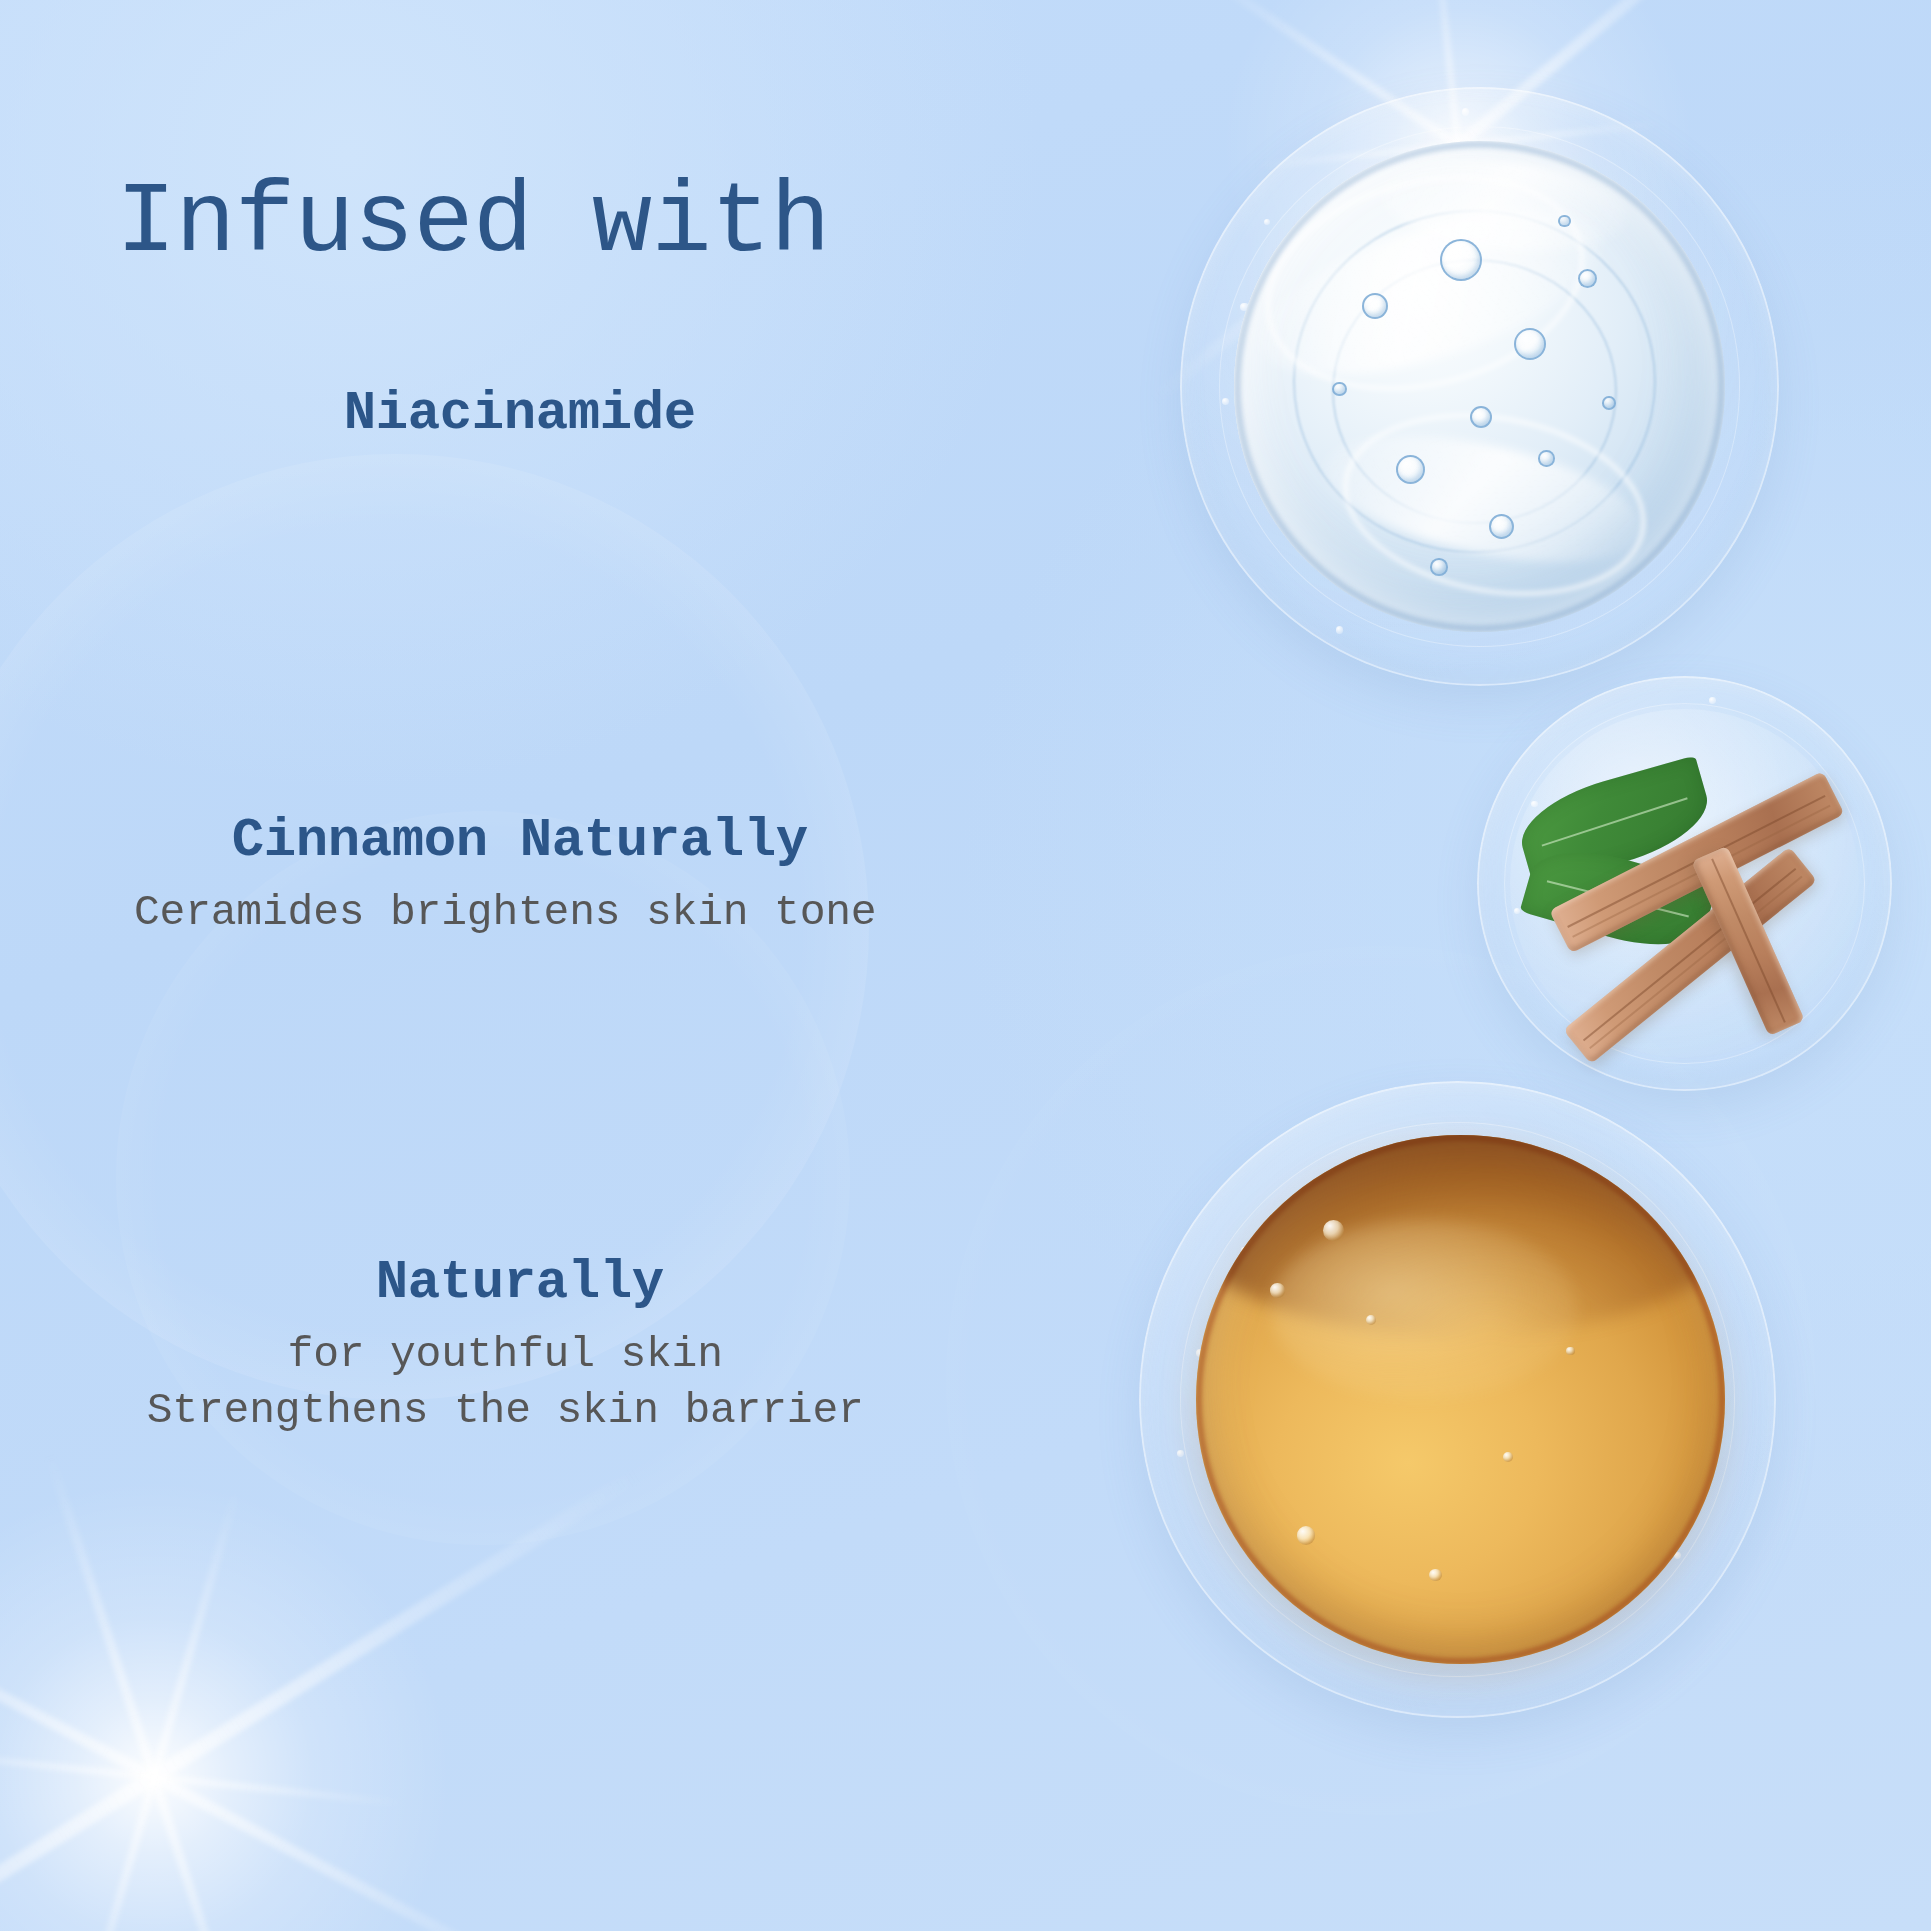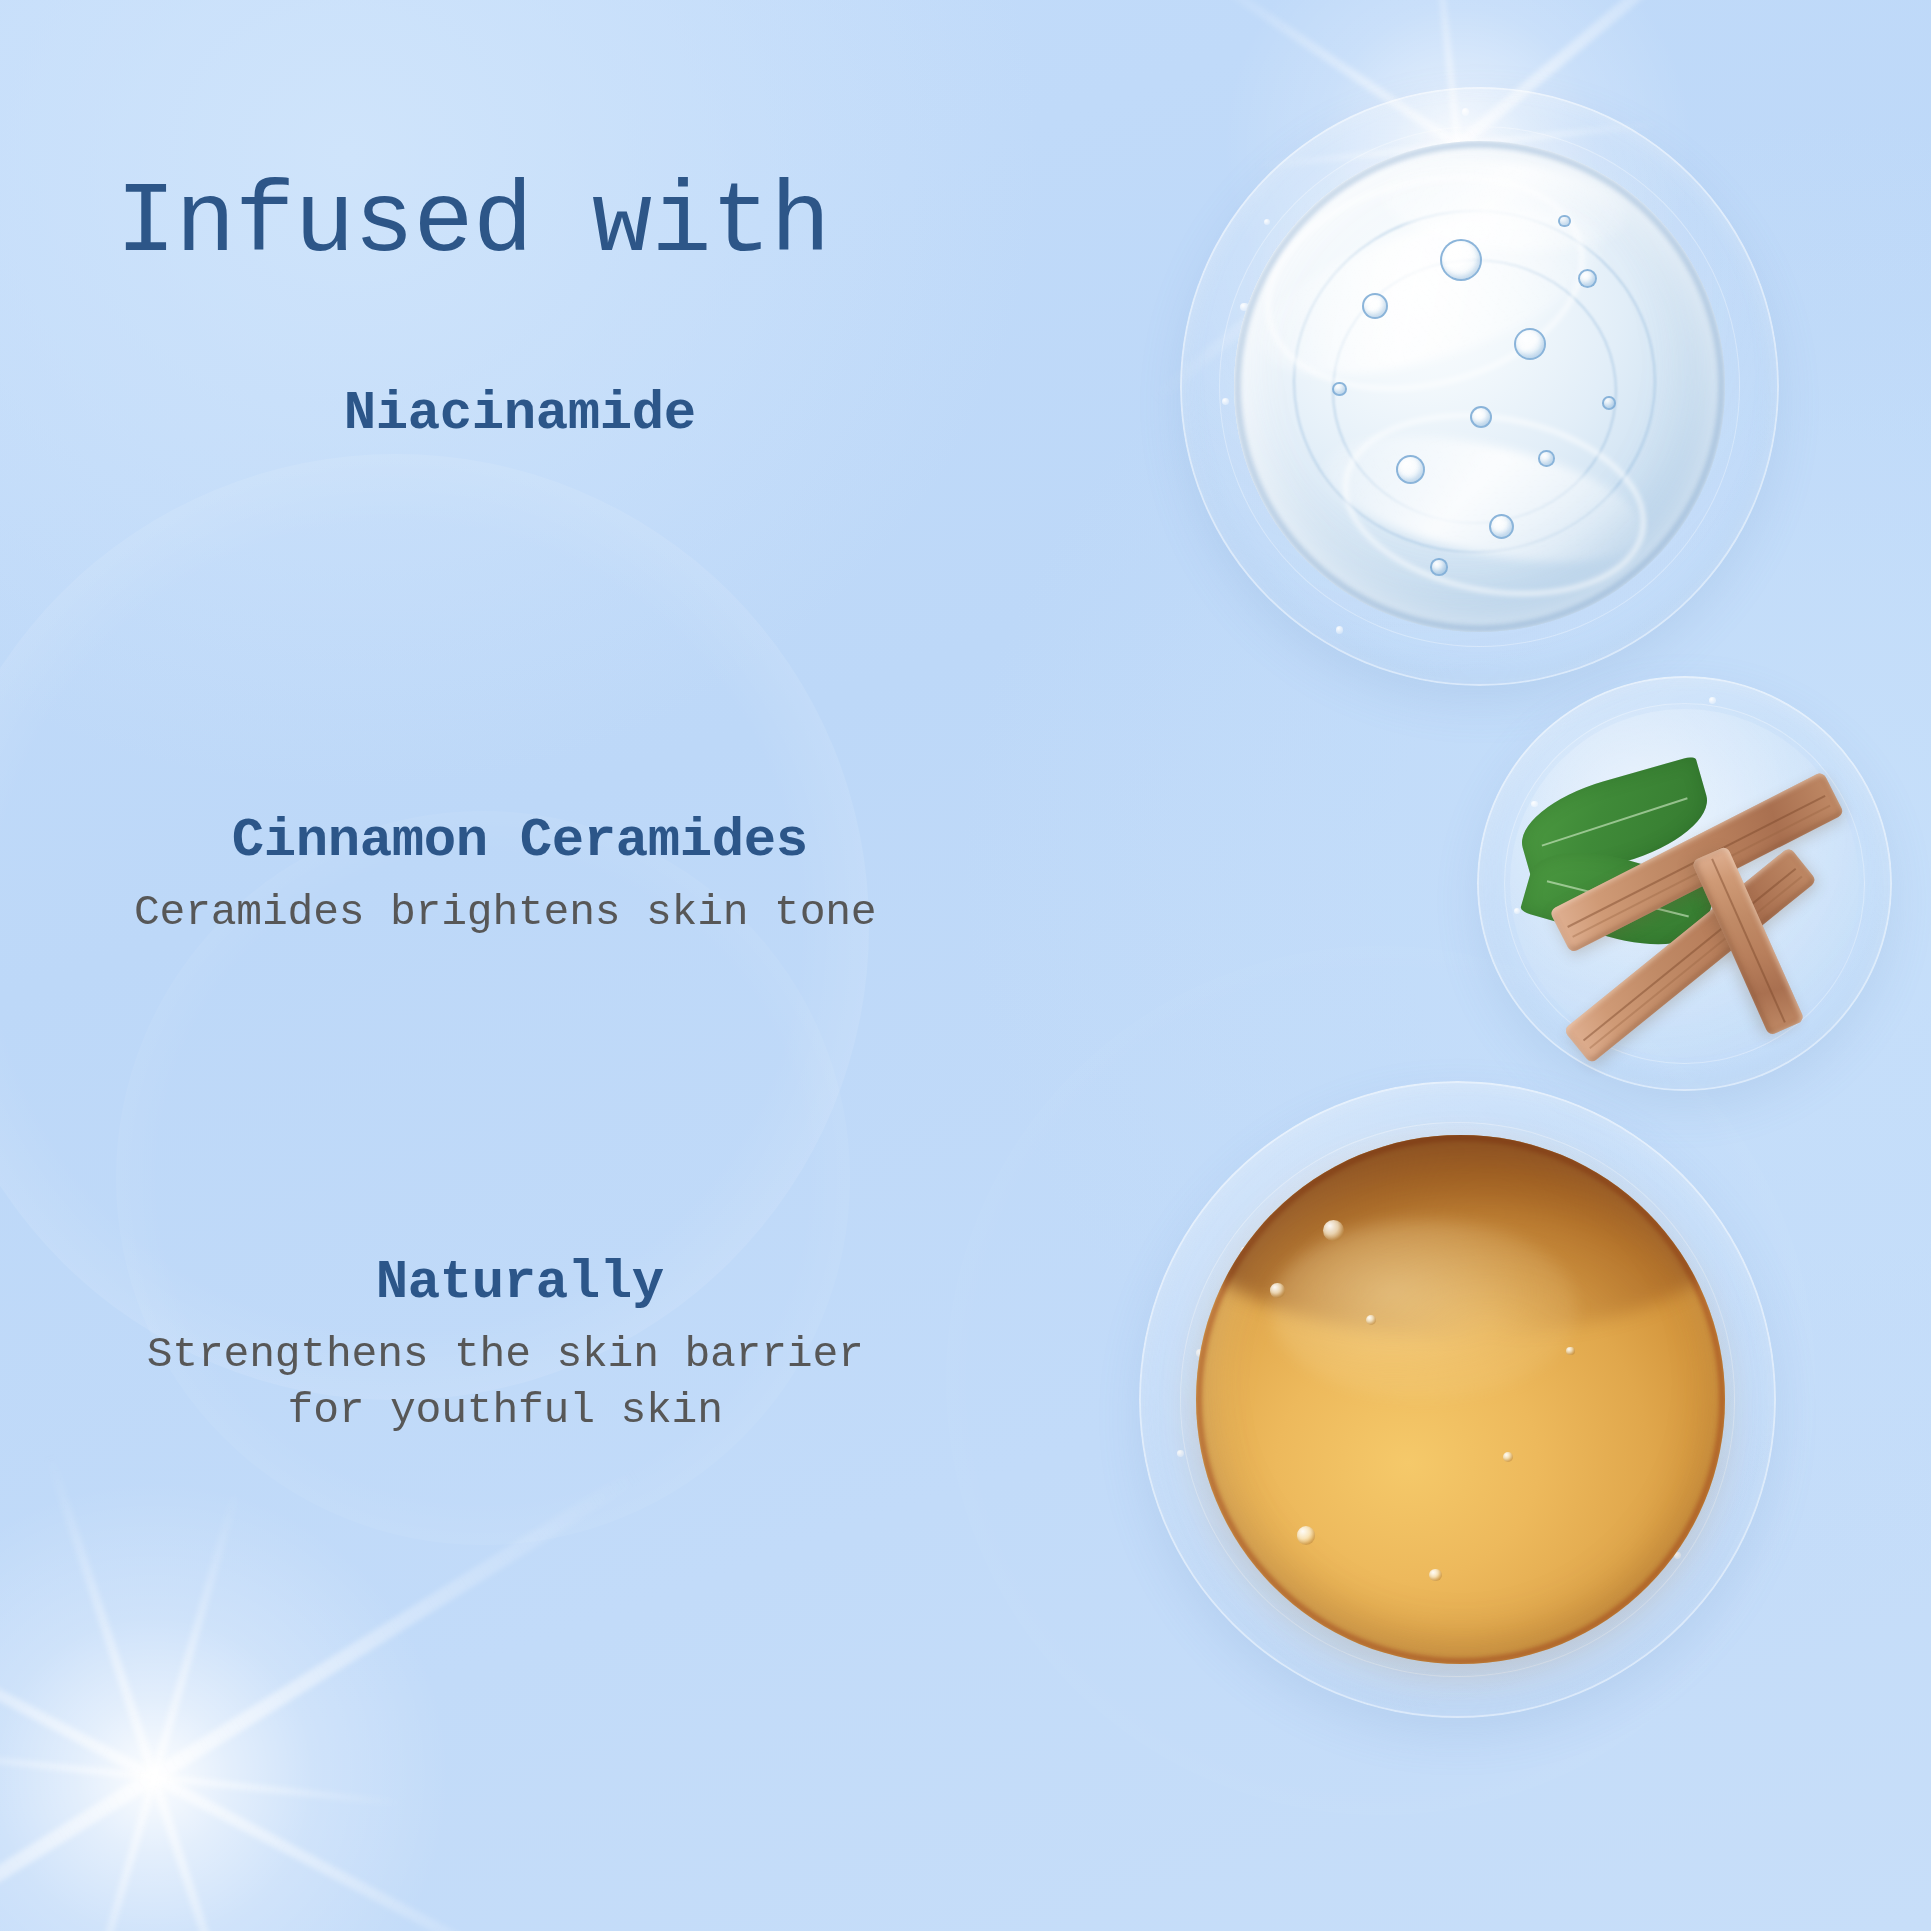--- a/index.html
+++ b/index.html
@@ -472,28 +472,28 @@
 
   <div class="text-col">
 
     <h1 class="page-title">Infused with</h1>
 
     <div class="ing ing-1">
       <div class="ing-name">Niacinamide</div>
     </div>
 
     <div class="ing ing-2">
-      <div class="ing-name">Cinnamon Ceramides</div>
+      <div class="ing-name">Cinnamon Naturally</div>
       <p class="ing-desc">Ceramides brightens skin tone</p>
     </div>
 
     <div class="ing ing-3">
       <div class="ing-name">Naturally</div>
       <p class="ing-desc">
+        <span class="l2">for youthful skin</span>
         <span class="l2">Strengthens the skin barrier</span>
-        <span class="l2">for youthful skin</span>
       </p>
     </div>
 
   </div>
 
 </div>
 
 
 </body></html>

